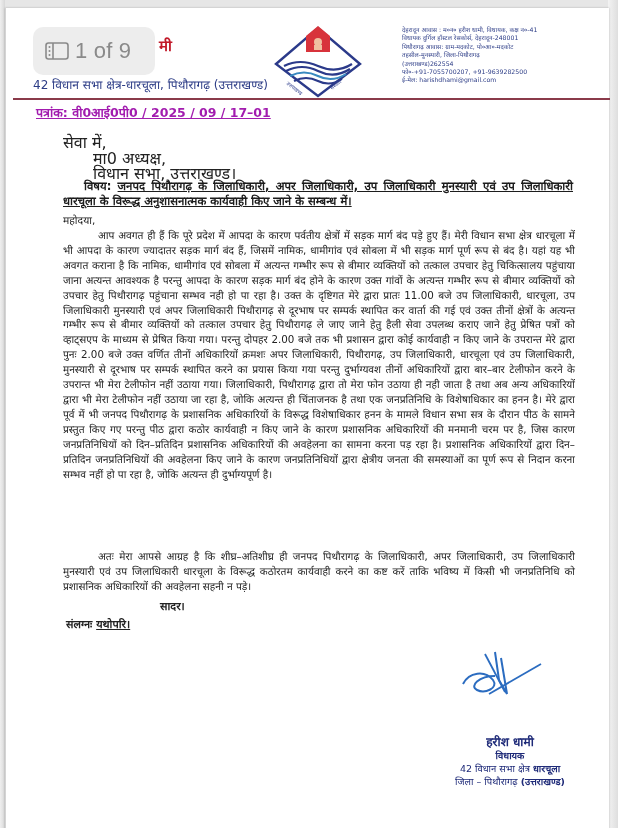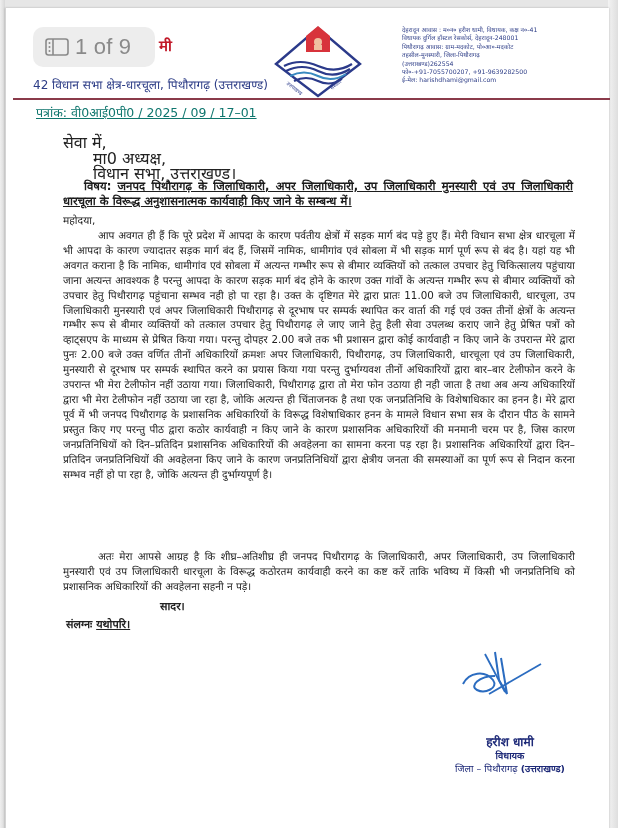--- a/index.html
+++ b/index.html
@@ -18,21 +18,21 @@
   .viewer-edge-left {
     position: absolute; left: 0; top: 0; width: 5px; height: 828px;
     background: linear-gradient(to right, #efefef, #d8d8d8);
   }
   .viewer-edge-right {
     position: absolute; right: 0; top: 0; width: 10px; height: 828px;
     background: linear-gradient(to right, #f3f3f3, #dedede);
   }
   
   .page-badge {
-    position: absolute; left: 33px; top: 27px; width: 122px; height: 40px;
+    position: absolute; left: 33px; top: 27px; width: 122px; height: 48px;
     background: rgba(236,236,236,0.92);
     border-radius: 10px;
     display: flex; align-items: center; gap: 6px; padding-left: 12px; box-sizing: border-box;
     z-index: 5;
   }
   .page-badge .sidebar-icon { width: 24px; height: 18px; }
   .page-badge .count { font-family: "Liberation Sans", sans-serif; font-size: 22px; color: #8a8a8a; letter-spacing: 0.2px; }
   
   .lh-name-tail {
     position: absolute; left: 159px; top: 35px; font-size: 15px; font-weight: bold; color: #c21a2a;
@@ -47,21 +47,21 @@
     font-size: 6.2px; line-height: 8.4px; color: #2c3c86;
   }
   .lh-address div { white-space: nowrap; }
   .lh-rule {
     position: absolute; left: 13px; top: 98px; width: 597px; height: 2px;
     background: #8a3a4a;
   }
   
   .ref-row {
     position: absolute; left: 36px; top: 102px; width: 537px; height: 18px;
-    font-size: 12.5px; font-weight: normal; color: #0f766e;
+    font-size: 12.5px; font-weight: bold; color: #a21caf;
   }
   .ref-row .ref { position: absolute; left: 0; top: 2px; text-decoration: underline; }
   .ref-row .date { position: absolute; right: 0; top: 2px; text-decoration: underline; }
   .addr { position: absolute; font-size: 16px; color: #222; }
   .subject {
     position: absolute; left: 63px; top: 179px; width: 510px;
     font-size: 11.5px; font-weight: bold; color: #1c1c1c; line-height: 15px;
     text-align: justify;
   }
   .subject .lbl { font-weight: bold; padding-left: 21px; }
@@ -159,16 +159,20 @@
   <path d="M8 34 C14 22 30 20 38 30 C44 38 30 44 22 40 C14 36 24 26 40 26" fill="none" stroke="#2b6cc0" stroke-width="2"></path>
   <path d="M40 2 L44 30 L52 44 L46 8" fill="none" stroke="#2b6cc0" stroke-width="2"></path>
   <path d="M30 4 L50 42" fill="none" stroke="#2b6cc0" stroke-width="1.8"></path>
   <path d="M34 44 L86 14" fill="none" stroke="#2b6cc0" stroke-width="1.8"></path>
 </svg>
 
 <div class="sig-block">
   <div class="nm">हरीश धामी</div>
   <div class="ds">विधायक</div>
   <div>
+    <span>42 विधान सभा क्षेत्र</span>
+    <b>धारचूला</b>
+  </div>
+  <div>
     <span>जिला – पिथौरागढ़</span>
     <b>(उत्तराखण्ड)</b>
   </div>
 </div>
 
 </body></html>

